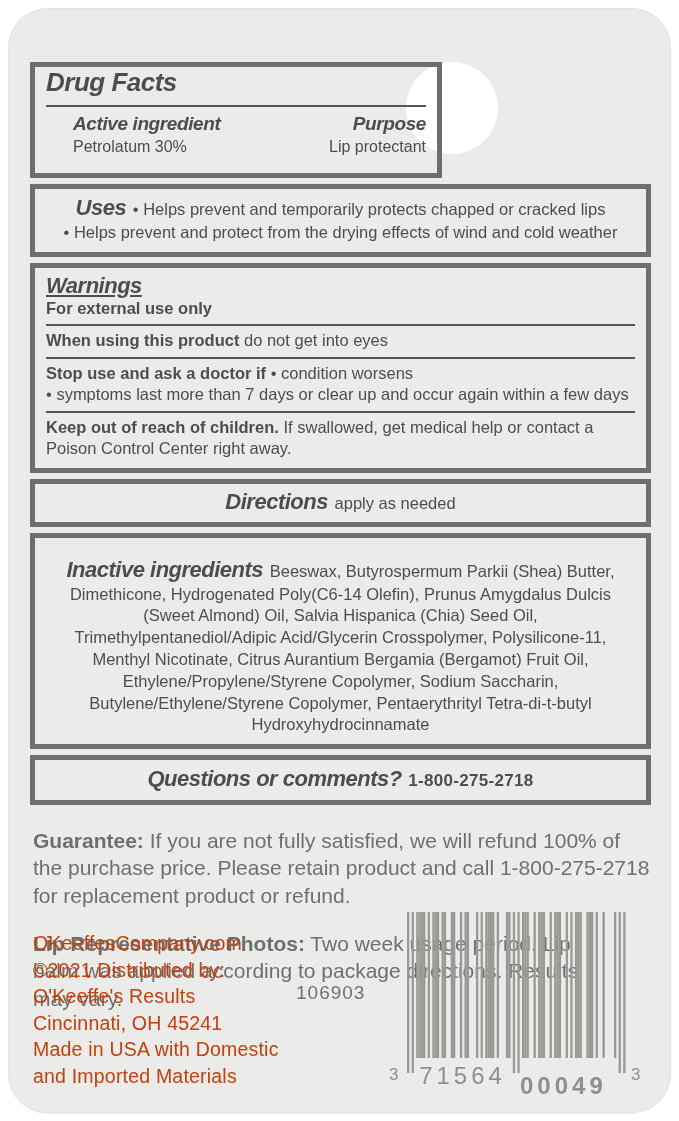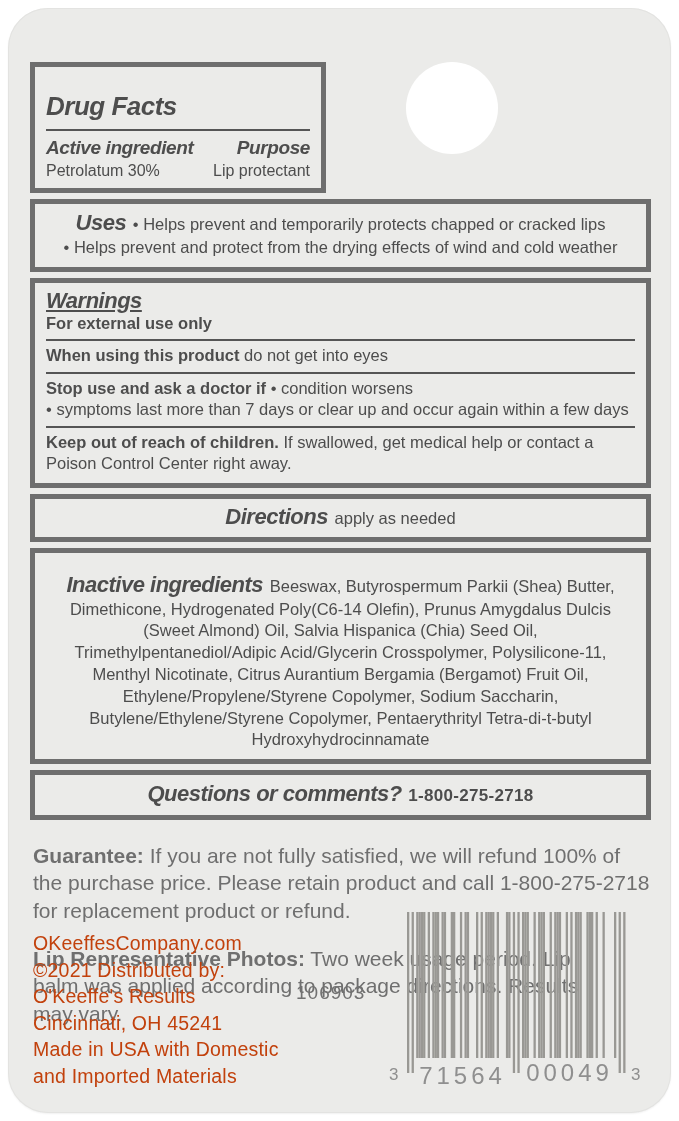--- a/index.html
+++ b/index.html
@@ -14,30 +14,30 @@
   .hang-hole {
     position:absolute; left:398px; top:54px; width:92px; height:92px;
     border-radius:50%; background:#ffffff;
   }
   .content { position:absolute; left:22px; top:54px; width:621px; }
 
   .box {
     border:5px solid #6e6e6e; background:transparent;
     padding:6px 11px 8px 11px; margin-bottom:6px; color:#4d4d4d;
   }
-  .df-box { width:296px; min-height:116px; padding-top:24px; }
+  .df-box { width:412px; min-height:116px; padding-top:0; }
 
   .h1 {
     font-size:26px; font-weight:bold; font-style:italic;
     letter-spacing:-0.5px; color:#4d4d4d;
   }
   .rule { border-top:2px solid #555; margin:7px 0 6px 0; }
   .sep  { border-top:2px solid #555; margin:5px 0 4px 0; }
 
-  .row { display:flex; justify-content:space-between; align-items:center; }
+  .row { display:flex; justify-content:space-between; align-items:center;margin-left:27px; }
   .ai-label { font-size:19px; font-weight:bold; font-style:italic; letter-spacing:-0.4px; }
   .ai-value { font-size:16px; margin-top:3px; }
 
   .h2 {
     font-size:22px; font-weight:bold; font-style:italic;
     letter-spacing:-0.5px; padding-right:2px;
   }
   .bold { font-weight:bold; }
   p.flow { font-size:16.5px; line-height:1.32; color:#4d4d4d;text-align:center; }
   .just { text-align:justify; }
@@ -62,21 +62,21 @@
     position:absolute; left:288px; top:974px; color:#717171;
     font-size:19px; letter-spacing:1px;
   }
 
   .barcode { position:absolute; left:399px; top:904px; width:219px; height:186px; }
   .bc-digit {
     position:absolute; color:#8f8f8f; font-size:24px;
     font-family:"Liberation Sans","DejaVu Sans",sans-serif;
   }
   .bc-g1 { left:6px;  top:150px; width:99px;  text-align:center; letter-spacing:4px; }
-  .bc-g2 { left:113px; top:147px; width:99px; text-align:center; letter-spacing:4px; }
+  .bc-g2 { left:113px; top:160px; width:99px; letter-spacing:4px;font-weight:bold; }
   .bc-left  { left:-18px; top:153px; font-size:17px; }
   .bc-right { left:224px; top:153px; font-size:17px; }
 </style>
 </head>
 <body>
 
 <div class="card">
   <div class="hang-hole"></div>
 
   <div class="content">

